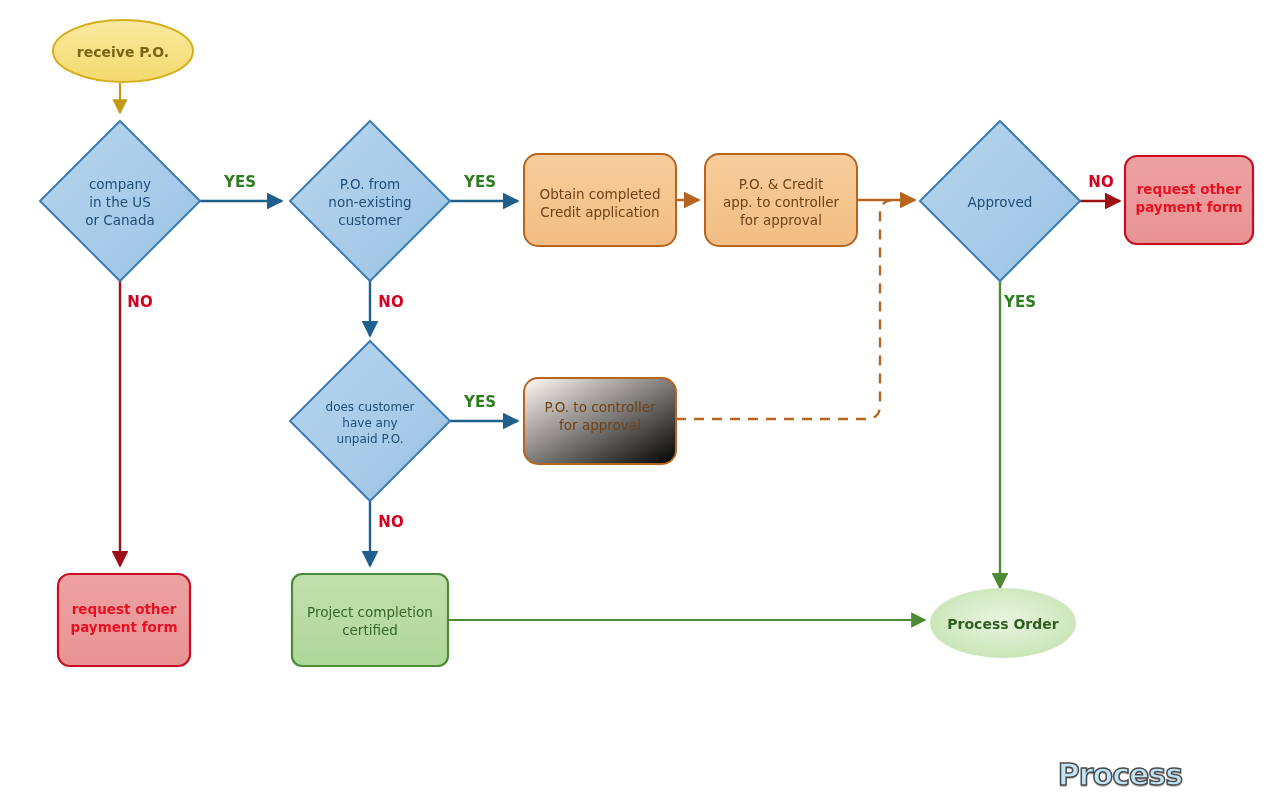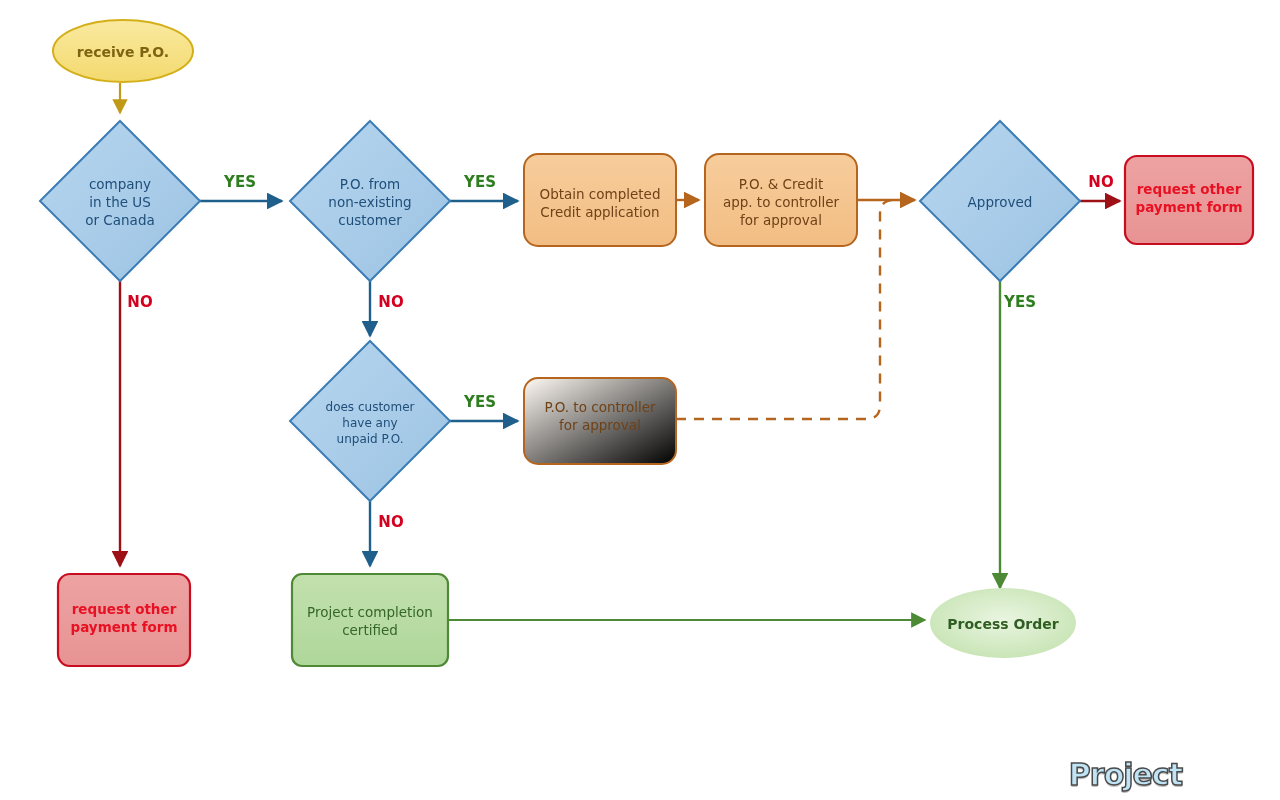--- a/index.html
+++ b/index.html
@@ -238,14 +238,14 @@
       <text class="edge-label" x="140" y="307" text-anchor="middle" fill="#d4001f">NO</text>
       <text class="edge-label" x="480" y="187" text-anchor="middle" fill="#2e7d1e">YES</text>
       <text class="edge-label" x="391" y="307" text-anchor="middle" fill="#d4001f">NO</text>
       <text class="edge-label" x="1101" y="187" text-anchor="middle" fill="#d4001f">NO</text>
       <text class="edge-label" x="1020" y="307" text-anchor="middle" fill="#2e7d1e">YES</text>
       <text class="edge-label" x="480" y="407" text-anchor="middle" fill="#2e7d1e">YES</text>
       <text class="edge-label" x="391" y="527" text-anchor="middle" fill="#d4001f">NO</text>
     </g>
   </svg>
 
-  <div class="wm">Project</div>
+  <div class="wm">Process</div>
 </div>
 
 </body></html>

